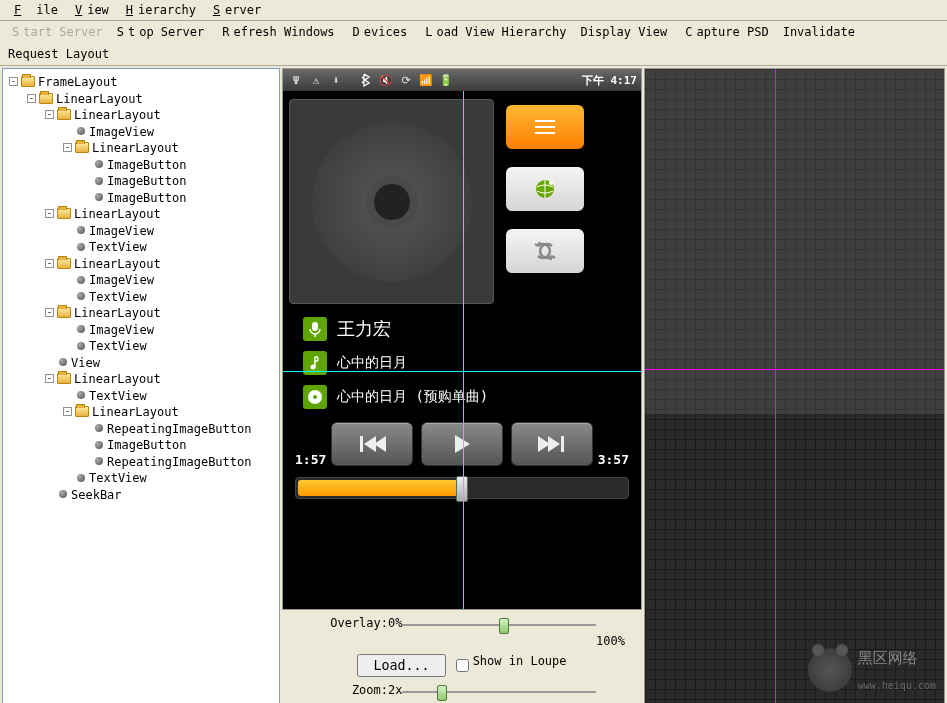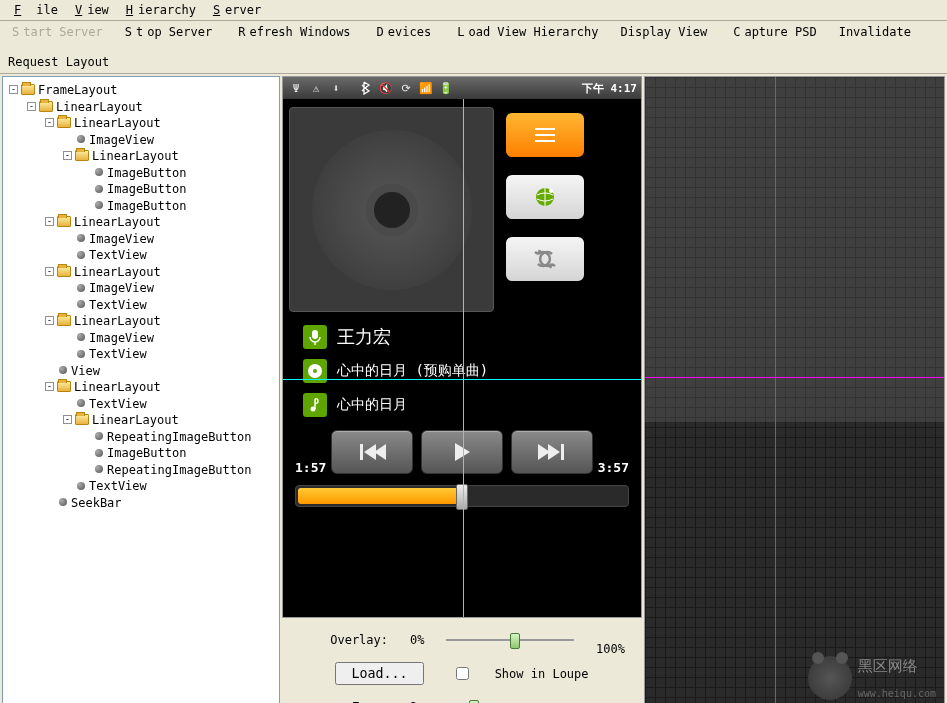--- a/index.html
+++ b/index.html
@@ -1,20 +1,20 @@
 <!DOCTYPE html>
 <html><head>
 <meta charset="utf-8">
 <style>
 * { box-sizing: border-box; margin: 0; padding: 0; }
 body { font-family: "SimSun", monospace; font-size: 12px; background: #ece9d8; width: 947px; height: 703px; overflow: hidden; }
 .menubar { background: #ece9d8; border-bottom: 1px solid #aca899; padding: 2px 4px; display: flex; gap: 2px; }
 .menubar span { padding: 1px 5px; cursor: pointer; }
 .menubar .u { text-decoration: underline; }
-.toolbar { background: #ece9d8; border-bottom: 1px solid #aca899; padding: 3px 4px; display: flex; gap: 14px; flex-wrap: wrap; }
+.toolbar { background: #ece9d8; border-bottom: 1px solid #aca899; padding: 3px 4px; display: flex; gap: 6px; flex-wrap: wrap; }
 .toolbar span { padding: 1px 4px; cursor: pointer; }
 .toolbar .disabled { color: #aca899; }
 .main { display: flex; height: calc(703px - 40px); }
 .tree-panel { width: 278px; background: #fff; border: 1px solid #7f9db9; margin: 2px; padding: 4px; overflow: auto; }
 .tree ul { list-style: none; padding-left: 18px; }
 .tree > ul { padding-left: 2px; }
 .tree li { line-height: 16px; white-space: nowrap; position: relative; }
 .tree .toggle { display: inline-block; width: 9px; height: 9px; border: 1px solid #919191; text-align: center; line-height: 7px; font-size: 9px; margin-right: 3px; background: #fff; vertical-align: middle; cursor: pointer; }
 .tree .folder { display: inline-block; width: 14px; height: 11px; background: linear-gradient(#fceb9e,#e8b23f); border: 1px solid #b8860b; border-radius: 1px; margin-right: 3px; vertical-align: middle; position: relative; }
 .tree .folder::before { content:''; position:absolute; top:-3px; left:0; width:7px; height:3px; background:#e8b23f; border:1px solid #b8860b; border-bottom:none; }
@@ -40,21 +40,21 @@
 .info-row { display: flex; align-items: center; color: #fff; padding: 5px 0; gap: 10px; font-size: 14px; }
 .info-icon { width: 24px; height: 24px; background: #5fa500; border-radius: 3px; display:flex; align-items:center; justify-content:center; }
 .controls { padding: 8px; position: relative; }
 .ctrl-btns { display: flex; gap: 8px; justify-content: center; }
 .cbtn { width: 82px; height: 44px; background: linear-gradient(#8a8a8a,#555); border-radius: 6px; border: 1px solid #333; display:flex; align-items:center; justify-content:center; cursor:pointer; box-shadow: inset 0 1px 0 rgba(255,255,255,0.3); }
 .times { display: flex; justify-content: space-between; color:#fff; font-weight:bold; font-size:13px; margin-top:-14px; padding:0 4px; }
 .seekbar { margin: 10px 4px 4px; height: 22px; background: #2a2a2a; border-radius: 4px; position: relative; border:1px solid #444;}
 .seekfill { position: absolute; left: 2px; top: 2px; bottom: 2px; width: 50%; background: linear-gradient(#ffc933,#ff9900); border-radius: 3px; }
 .seekthumb { position: absolute; left: 50%; top: -2px; width: 12px; height: 26px; background: linear-gradient(#eee,#aaa); border: 1px solid #666; border-radius: 2px; transform:translateX(-50%);}
 .bottom-ctrls { background: #ece9d8; padding: 6px 10px; font-size: 12px; }
-.bctrl-row { display: flex; align-items: center; margin-bottom: 6px; gap: 22px; }
+.bctrl-row { display: flex; margin-bottom: 6px; gap: 0; }
 .bctrl-row .lbl { width: 96px; text-align: right; }
 .bctrl-row .sld { flex: 1; height: 18px; position: relative; }
 .bctrl-row .track { position: absolute; left: 0; right: 0; top: 8px; height: 2px; background: #999; }
 .bctrl-row .thumb { position: absolute; top: 2px; width: 10px; height: 16px; background: linear-gradient(#d4f4c4,#8fc96f); border:1px solid #4a7a3a; border-radius:2px; }
 .bctrl-row .end { width: 36px; margin-top: 18px; }
 .bctrl-row button { padding: 2px 14px; font-family: inherit; }
 .bctrl-row input[type=checkbox] { margin: 0 4px 0 10px; }
 .right-panel { flex: 1; background: #222; display: flex; flex-direction: column; margin: 2px; border:1px solid #999;}
 .loupe { flex: 1; background: #2a2a2a; position: relative; background-image: linear-gradient(#1a1a1a 1px, transparent 1px), linear-gradient(90deg, #1a1a1a 1px, transparent 1px); background-size: 10px 10px; }
 .loupe .top-half { position:absolute; top:0; left:0; right:0; height:345px; background:#3f3f3f; background-image: linear-gradient(#333 1px, transparent 1px), linear-gradient(90deg, #333 1px, transparent 1px); background-size: 10px 10px;}
@@ -189,35 +189,35 @@
             <div class="info-icon">
                 <svg width="14" height="16">
                   <rect x="4" y="1" width="6" height="9" rx="3" fill="#fff"></rect>
                   <path d="M2 8 A5 5 0 0 0 12 8 M7 13 L7 16" stroke="#fff" fill="none" stroke-width="1.5"></path>
                 </svg>
               </div>
             <span style="font-size:18px">王力宏</span>
           </div>
           <div class="info-row">
             <div class="info-icon">
+                <svg width="14" height="16">
+                  <path d="M7 2 Q10 1 10 4 Q10 7 7 6 M7 2 L7 12" stroke="#fff" fill="none" stroke-width="1.5"></path>
+                  <circle cx="5" cy="12" r="2.5" fill="#fff"></circle>
+                </svg>
+              </div>
+            <span>心中的日月</span>
+          </div>
+          <div class="info-row">
+            <div class="info-icon">
                 <svg width="16" height="16">
                   <circle cx="8" cy="8" r="7" fill="#fff"></circle>
                   <circle cx="8" cy="8" r="2" fill="#5fa500"></circle>
                 </svg>
               </div>
             <span>心中的日月 (预购单曲)</span>
-          </div>
-          <div class="info-row">
-            <div class="info-icon">
-                <svg width="14" height="16">
-                  <path d="M7 2 Q10 1 10 4 Q10 7 7 6 M7 2 L7 12" stroke="#fff" fill="none" stroke-width="1.5"></path>
-                  <circle cx="5" cy="12" r="2.5" fill="#fff"></circle>
-                </svg>
-              </div>
-            <span>心中的日月</span>
           </div>
         </div>
         <div class="controls">
           <div class="ctrl-btns">
             <div class="cbtn">
                 <svg width="28" height="20">
                   <rect x="2" y="2" width="3" height="16" fill="#eee"></rect>
                   <polygon points="18,2 6,10 18,18" fill="#eee"></polygon>
                   <polygon points="28,2 16,10 28,18" fill="#eee"></polygon>
                 </svg>

